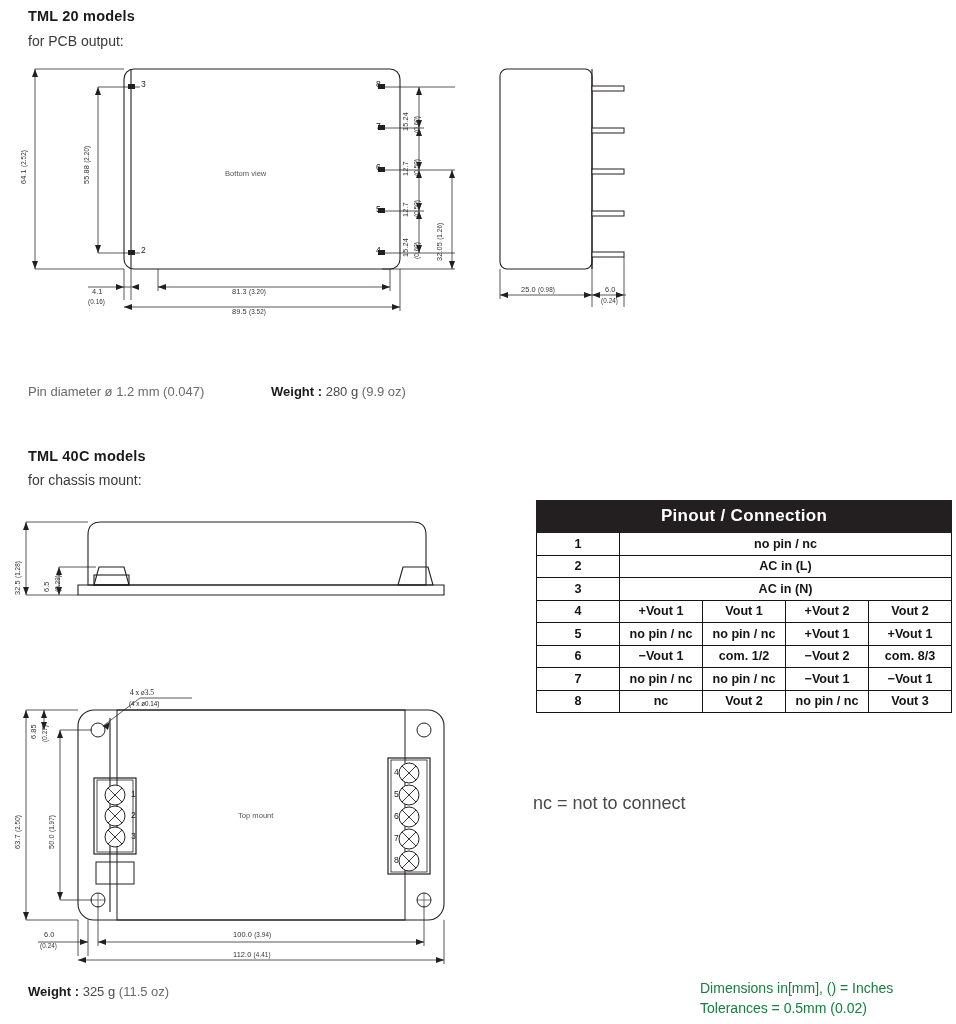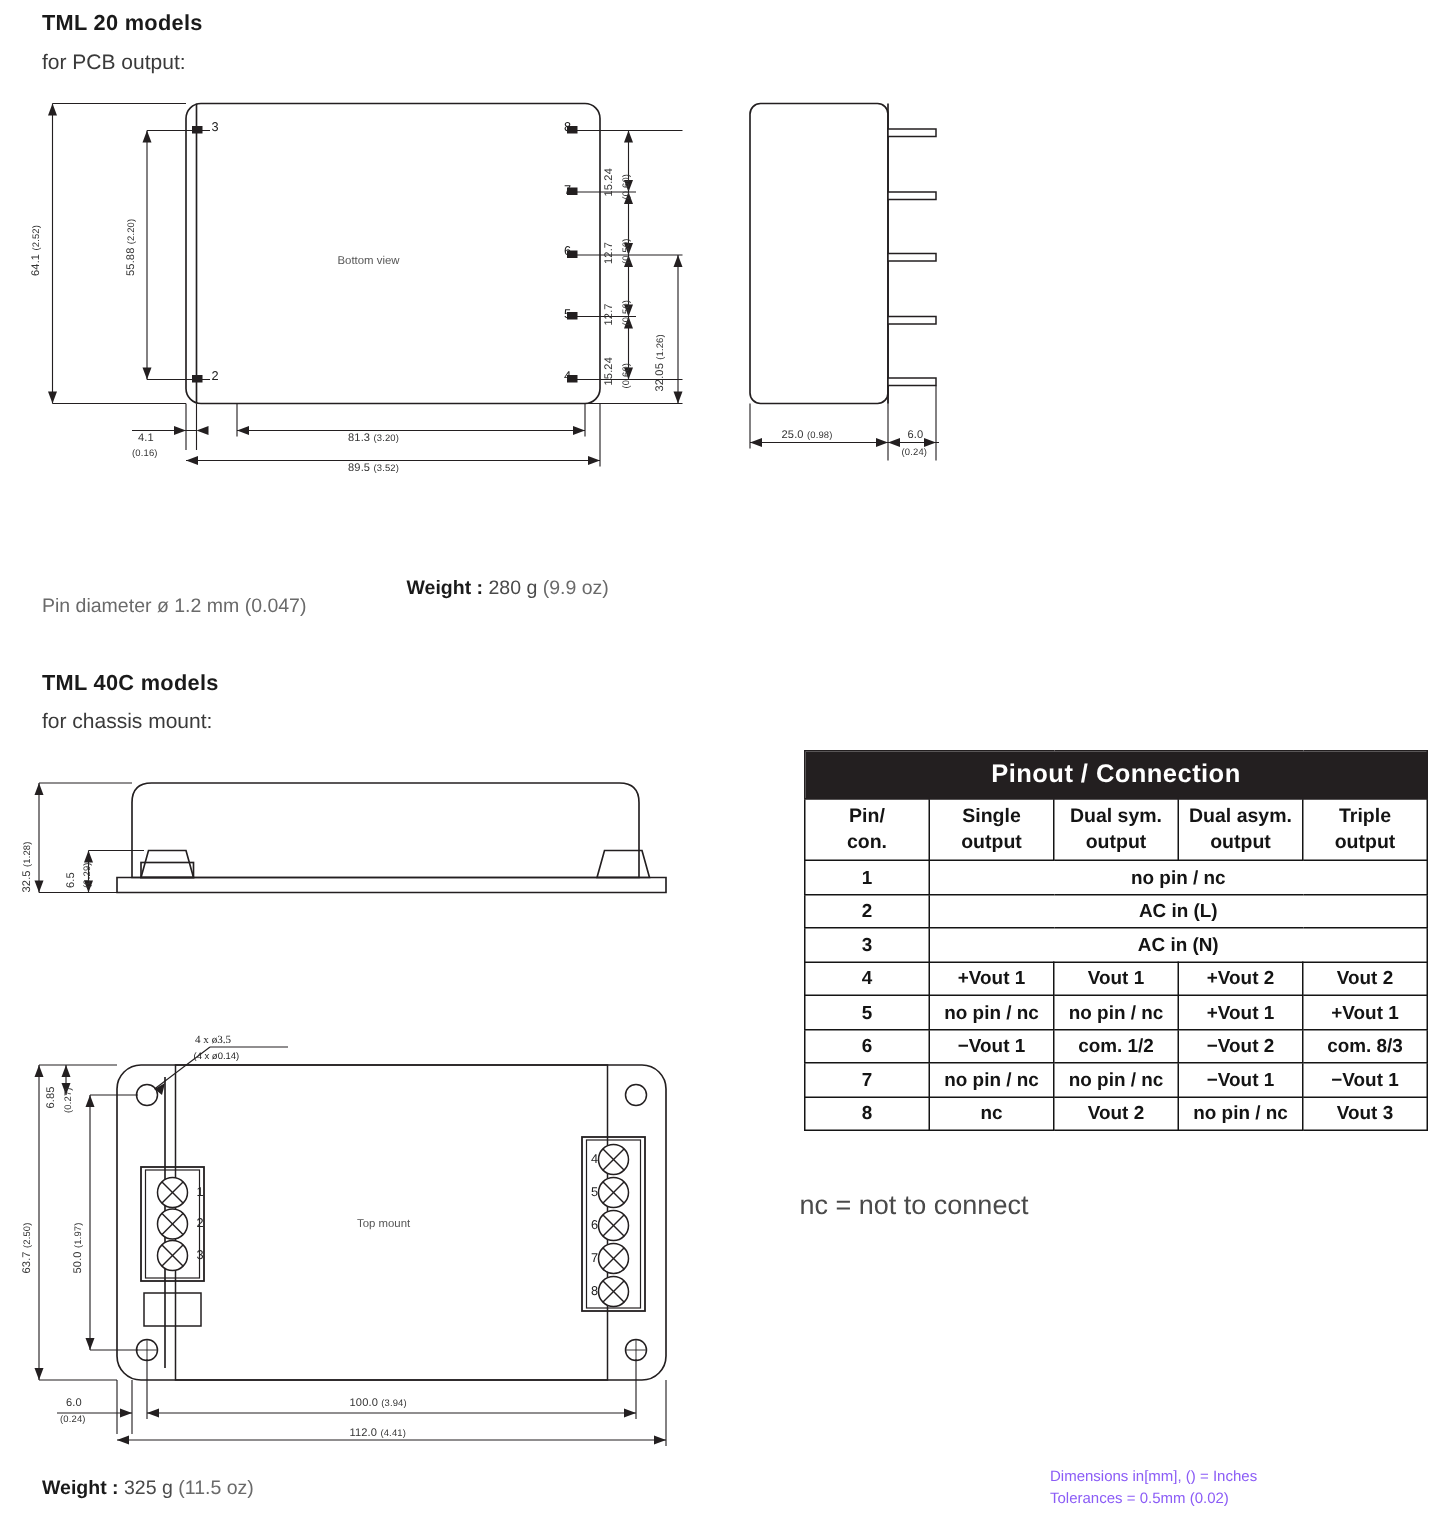--- a/index.html
+++ b/index.html
@@ -118,22 +118,22 @@
     left: 533px;
     top: 793px;
     font-size: 18px;
     color: #4a4a4a;
     white-space: nowrap;
   }
   .dim-note {
     position: absolute;
     left: 700px;
     top: 978px;
-    font-size: 10px;
-    color: #8b5cf6;
+    font-size: 14px;
+    color: #15803d;
     line-height: 1.45;
   }
   .dim-note div { white-space: nowrap; }
 
   svg { display: block; }
 </style>
 </head>
 <body>
 
 <div class="abs sec-title" style="left:28px; top:8px;">TML 20 models</div>
@@ -321,21 +321,21 @@
   <span>25.0</span>
   <span class="sm">(0.98)</span>
 </div>
 <div class="abs dimtext" style="left:605px; top:285px;">
   <span>6.0</span>
 </div>
 <div class="abs dimtext" style="left:601px; top:296px;">
   <span class="sm">(0.24)</span>
 </div>
 
-<div class="abs note" style="left:28px; top:396px;">
+<div class="abs note" style="left:28px; top:384px;">
   <span class="lite">Pin diameter ø 1.2 mm (0.047)</span>
 </div>
 <div class="abs note" style="left:271px; top:384px;">
   <b>Weight :</b>
   <span>280 g</span>
   <span class="lite">(9.9 oz)</span>
 </div>
 
 <div class="abs sec-title" style="left:28px; top:448px;">TML 40C models</div>
 <div class="abs sec-sub" style="left:28px; top:472px;">for chassis mount:</div>
@@ -546,42 +546,20 @@
   <span>325 g</span>
   <span class="lite">(11.5 oz)</span>
 </div>
 
 <div class="pinout-wrap">
   <table class="pinout">
     <thead>
       <tr class="title-row">
         <th colspan="5">Pinout / Connection</th>
       </tr>
-      <tr class="col-row">
-        <th style="width:46px;">
-          <div>Pin/</div>
-          <div>con.</div>
-        </th>
-        <th>
-          <div>Single</div>
-          <div>output</div>
-        </th>
-        <th>
-          <div>Dual sym.</div>
-          <div>output</div>
-        </th>
-        <th>
-          <div>Dual asym.</div>
-          <div>output</div>
-        </th>
-        <th>
-          <div>Triple</div>
-          <div>output</div>
-        </th>
-      </tr>
     </thead>
     <tbody>
         <tr>
           <td class="pinno">1</td>
           <td colspan="4">no pin / nc</td>
         </tr>
         <tr>
           <td class="pinno">2</td>
           <td colspan="4">AC in (L)</td>
         </tr>

